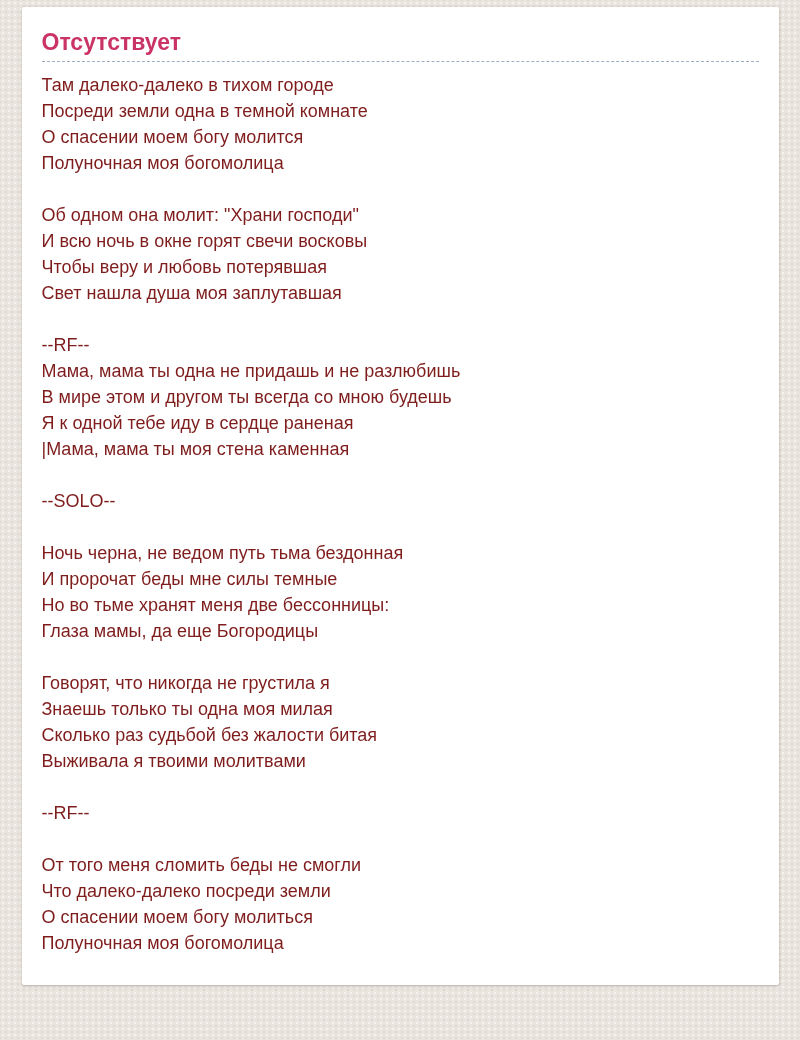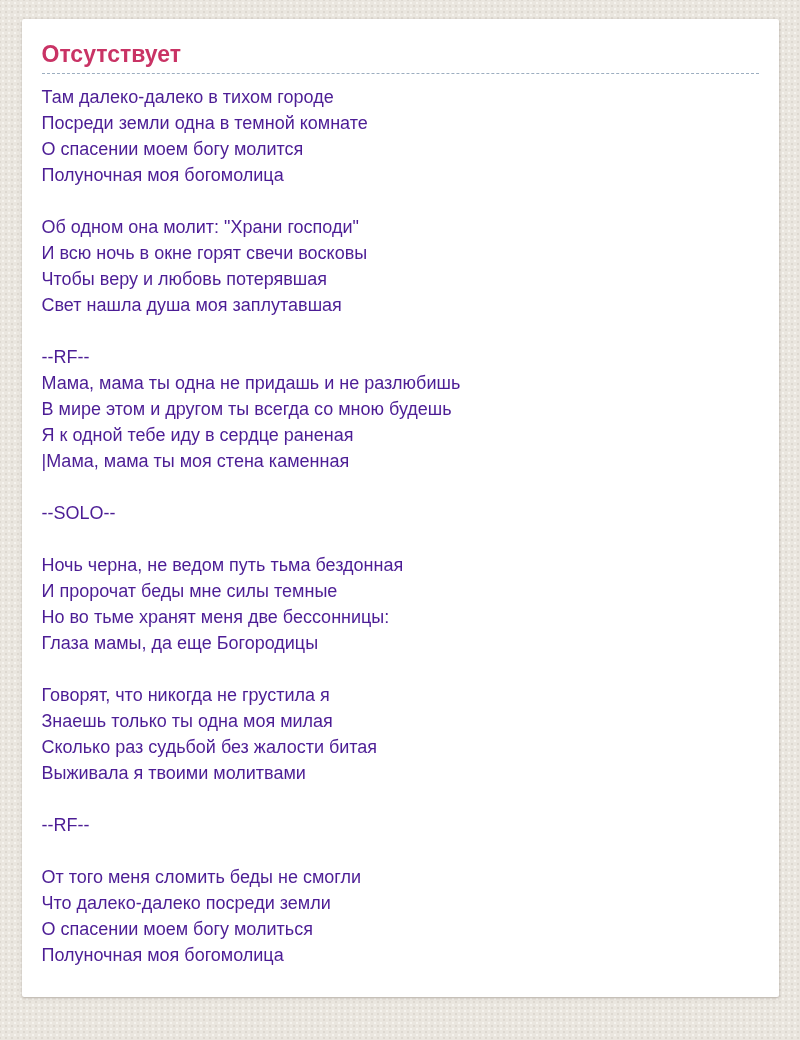--- a/index.html
+++ b/index.html
@@ -15,21 +15,21 @@
     background-image:
       radial-gradient(circle, #f5f3ee 22%, rgba(0,0,0,0) 26%),
       radial-gradient(circle, #ddd8d0 20%, rgba(0,0,0,0) 24%);
     background-size: 6px 6px, 6px 6px;
     background-position: 0 0, 3px 3px;
     overflow: hidden;
   }
 
   .card {
     width: 757px;
-    margin: 19px auto 0 auto;
+    margin: 7px auto 0 auto;
     background: #ffffff;
     border-radius: 2px;
     box-shadow: 0 1px 3px rgba(110, 100, 90, 0.45);
     padding: 20px 20px 29px 20px;
   }
 
   .song-title {
     font-size: 23px;
     line-height: 26px;
     font-weight: bold;
@@ -52,21 +52,21 @@
 
   .dotted-divider {
     border-bottom: 1px dashed #9daec0;
     margin-top: 6px;
   }
 
   .lyrics {
     margin-top: 10px;
     font-size: 18px;
     line-height: 26px;
-    color: #4c1d95;
+    color: #7f1d1d;
     white-space: pre-line;
   }
 </style>
 </head>
 <body>
 
 <div class="card">
 
   <h1 class="song-title">Отсутствует</h1>
 

